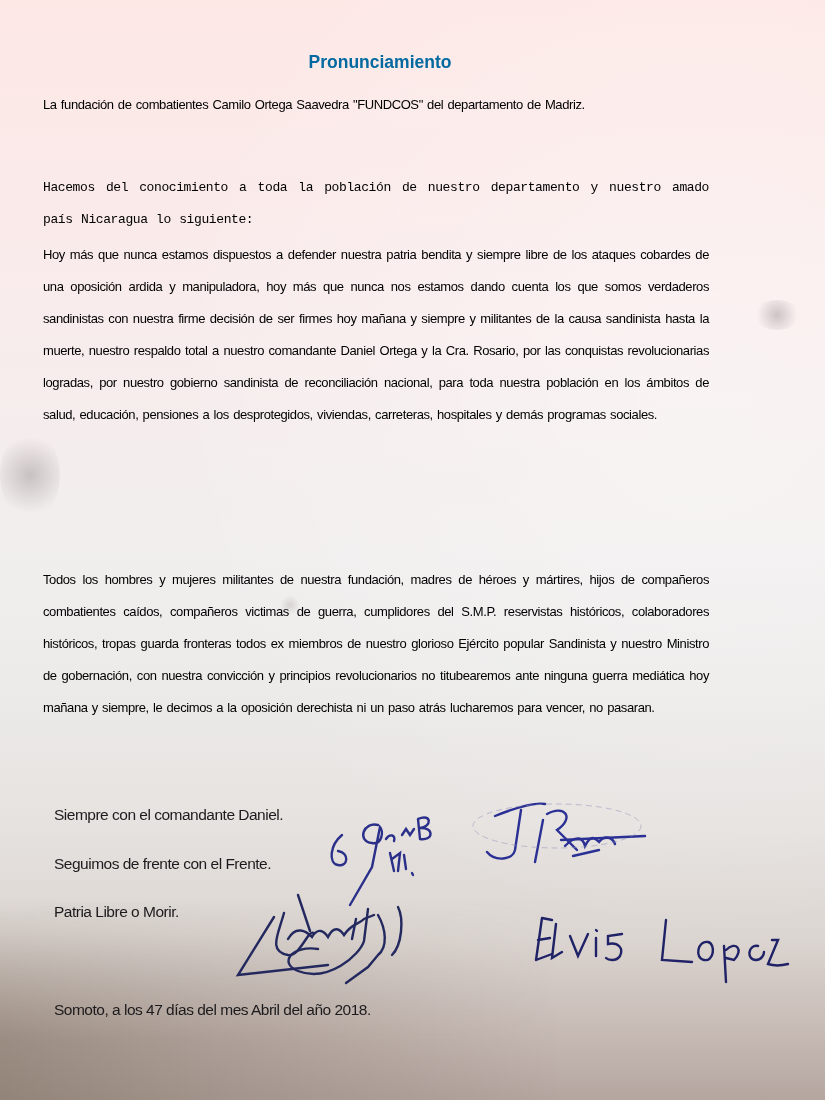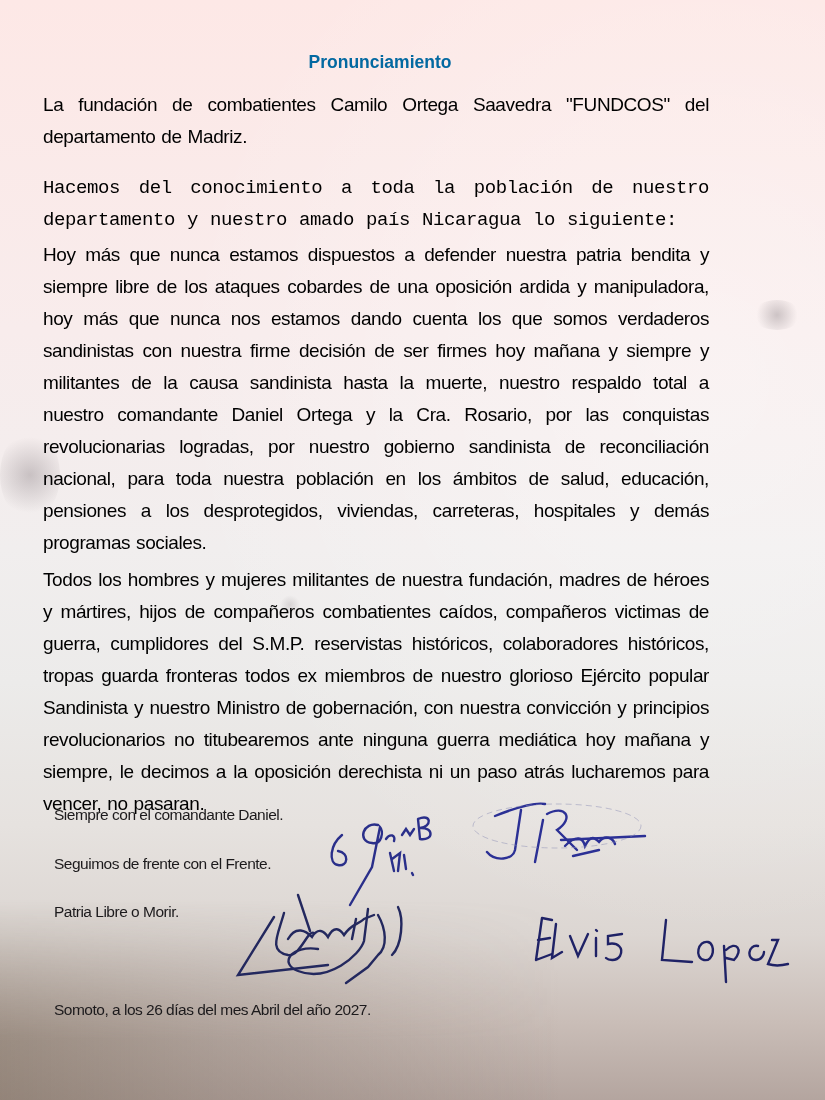--- a/index.html
+++ b/index.html
@@ -23,21 +23,21 @@
     .smudge {
       position: absolute; border-radius: 50%;
       background: radial-gradient(circle, rgba(120,110,115,0.35), rgba(120,110,115,0) 70%);
     }
     .title {
       position: absolute; left: 0; width: 760px; top: 52px;
       text-align: center; font-weight: bold; font-size: 17.5px; color: #0369a1;
     }
     .para {
       position: absolute; left: 43px; width: 666px;
-      font-size: 19px; line-height: 32px;
+      font-size: 13px; line-height: 32px;
       text-align: justify; text-align-last: left;
       letter-spacing: -0.4px; word-spacing: 1px;
       transform-origin: left top;
     }
     .line {
       position: absolute; left: 43px; font-size: 15.5px; letter-spacing: -0.5px; color: #1c1a1c; margin-left: 11px;
     }
     .sig { position: absolute; }
     .sig svg { display: block; overflow: visible; }
   </style>
@@ -113,13 +113,13 @@
       <path d="M100 24 L86 26 L86 34 C96 32 102 38 98 46 C94 52 86 50 84 48"></path>
       <path d="M144 10 L140 50 L170 52"></path>
       <path d="M186 32 C176 30 172 48 182 50 C192 52 194 34 186 32"></path>
       <path d="M202 36 L204 72 M204 40 C214 30 222 40 212 50 L204 48"></path>
       <path d="M236 36 C226 34 224 50 234 50 C240 50 242 44 242 42"></path>
       <path d="M250 30 L256 30 L246 54 C252 56 258 56 266 54"></path>
     </g>
   </svg>
 </div>
 
-<div class="line" style="top:1001px;">Somoto, a los 26 días del mes Abril del año 2027.</div>
+<div class="line" style="top:1001px;">Somoto, a los 47 días del mes Abril del año 2018.</div>
 
 </body></html>

